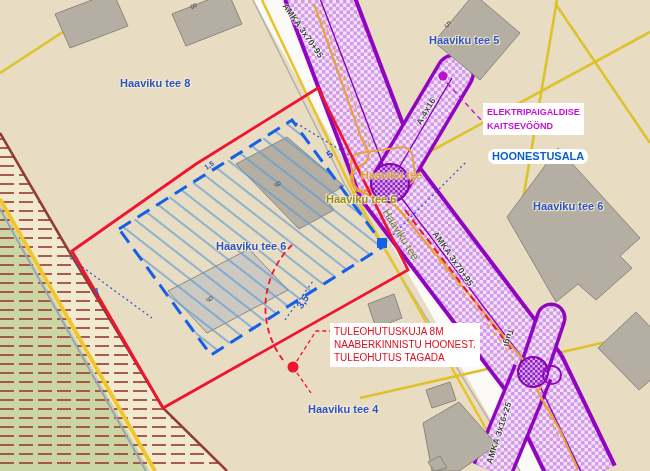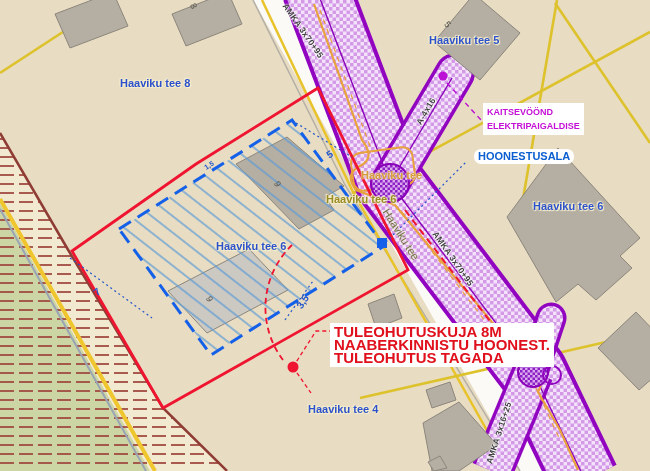--- a/index.html
+++ b/index.html
@@ -20,21 +20,21 @@
   .street{color:#6f6f45;font-size:11px;font-weight:400;
     text-shadow:0 0 2px #efe9d4,0 0 2px #efe9d4;}
   .cable{font-size:8.5px;font-weight:700;color:#3f3f3f;letter-spacing:.3px;
     text-shadow:0 0 2px #fff,0 0 2px #fff,1px 1px 1px #fff;}
   .dim{color:#2255cc;font-size:10px;font-weight:700;}
   .dimsmall{font-size:7px;}
   .bnum{color:#57554e;font-size:9px;font-weight:400;}
   .notebox{position:absolute;background:#ffffff;padding:2px 4px;line-height:1;}
   .note-electrical{color:#c410d6;font-size:9px;font-weight:700;line-height:14px;}
   .note-hoonestus{color:#0b5fd0;font-size:11px;font-weight:700;}
-  .note-fire{color:#e0101c;font-size:15px;font-weight:700;line-height:13.2px;}
+  .note-fire{color:#e0101c;font-size:10px;font-weight:400;line-height:13.2px;}
 </style>
 </head>
 <body>
 
 <div class="map-stage">
 
   <svg width="650" height="471" viewBox="0 0 650 471">
     <defs>
       <pattern id="pcheck" width="7" height="7" patternUnits="userSpaceOnUse">
         <rect width="7" height="7" fill="#f3e2fa"></rect>
@@ -167,23 +167,23 @@
   <span class="lbl dim" style="left:92px;top:290px;transform:rotate(-38deg);">7</span>
   <span class="lbl dim" style="left:295px;top:305px;transform:rotate(-56deg);">3,5</span>
   <span class="lbl dim dimsmall" style="left:203px;top:165px;transform:rotate(-33deg);">1,5</span>
 
   <span class="lbl bnum" style="left:196px;top:2px;transform:rotate(65deg);">8</span>
   <span class="lbl bnum" style="left:449px;top:20px;transform:rotate(50deg);">5</span>
   <span class="lbl bnum" style="left:280px;top:180px;transform:rotate(65deg);">9</span>
   <span class="lbl bnum" style="left:212px;top:295px;transform:rotate(65deg);">9</span>
 
   <div class="notebox note-electrical" style="left:483px;top:103px;">
+    <div>ELEKTRIPAIGALDISE</div>
     <div>KAITSEVÖÖND</div>
-    <div>ELEKTRIPAIGALDISE</div>
   </div>
-  <div class="notebox note-hoonestus" style="left:474px;top:149px;border-radius:7px;">HOONESTUSALA</div>
+  <div class="notebox note-hoonestus" style="left:488px;top:149px;border-radius:7px;">HOONESTUSALA</div>
   <div class="notebox note-fire" style="left:330px;top:323px;">
     <div>TULEOHUTUSKUJA 8M</div>
     <div>NAABERKINNISTU HOONEST.</div>
     <div>TULEOHUTUS TAGADA</div>
   </div>
 
 </div>
 
 </body></html>

